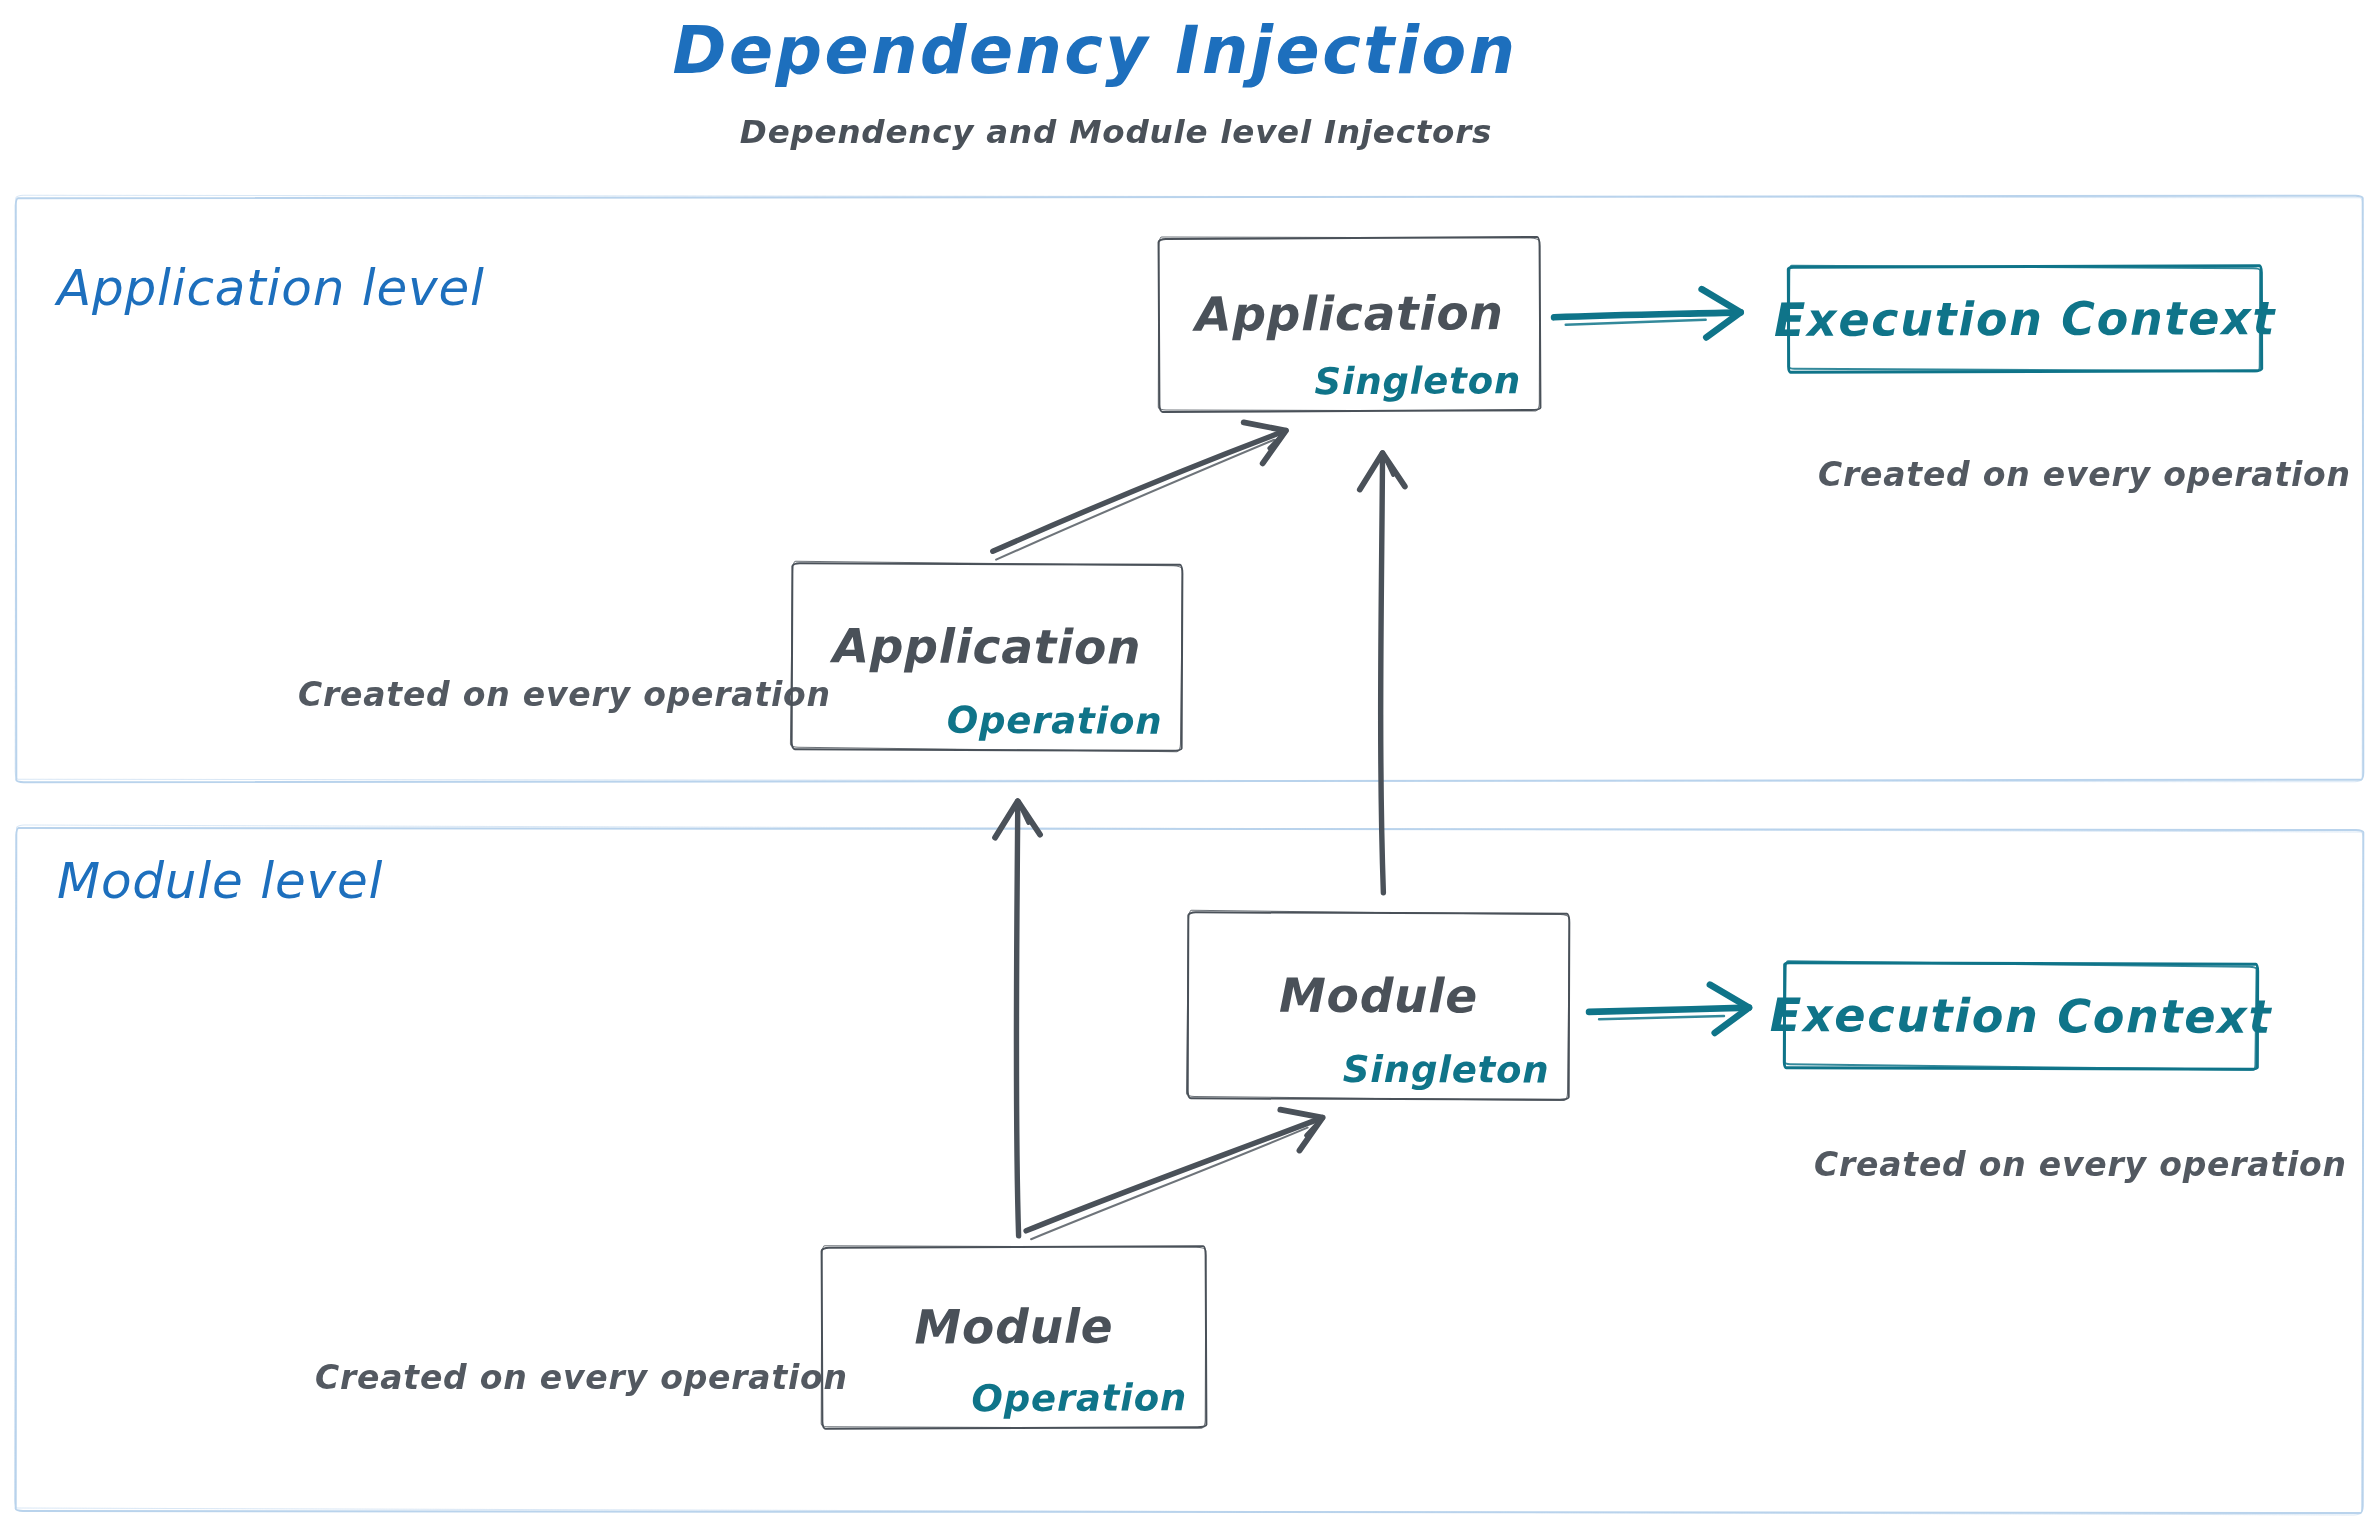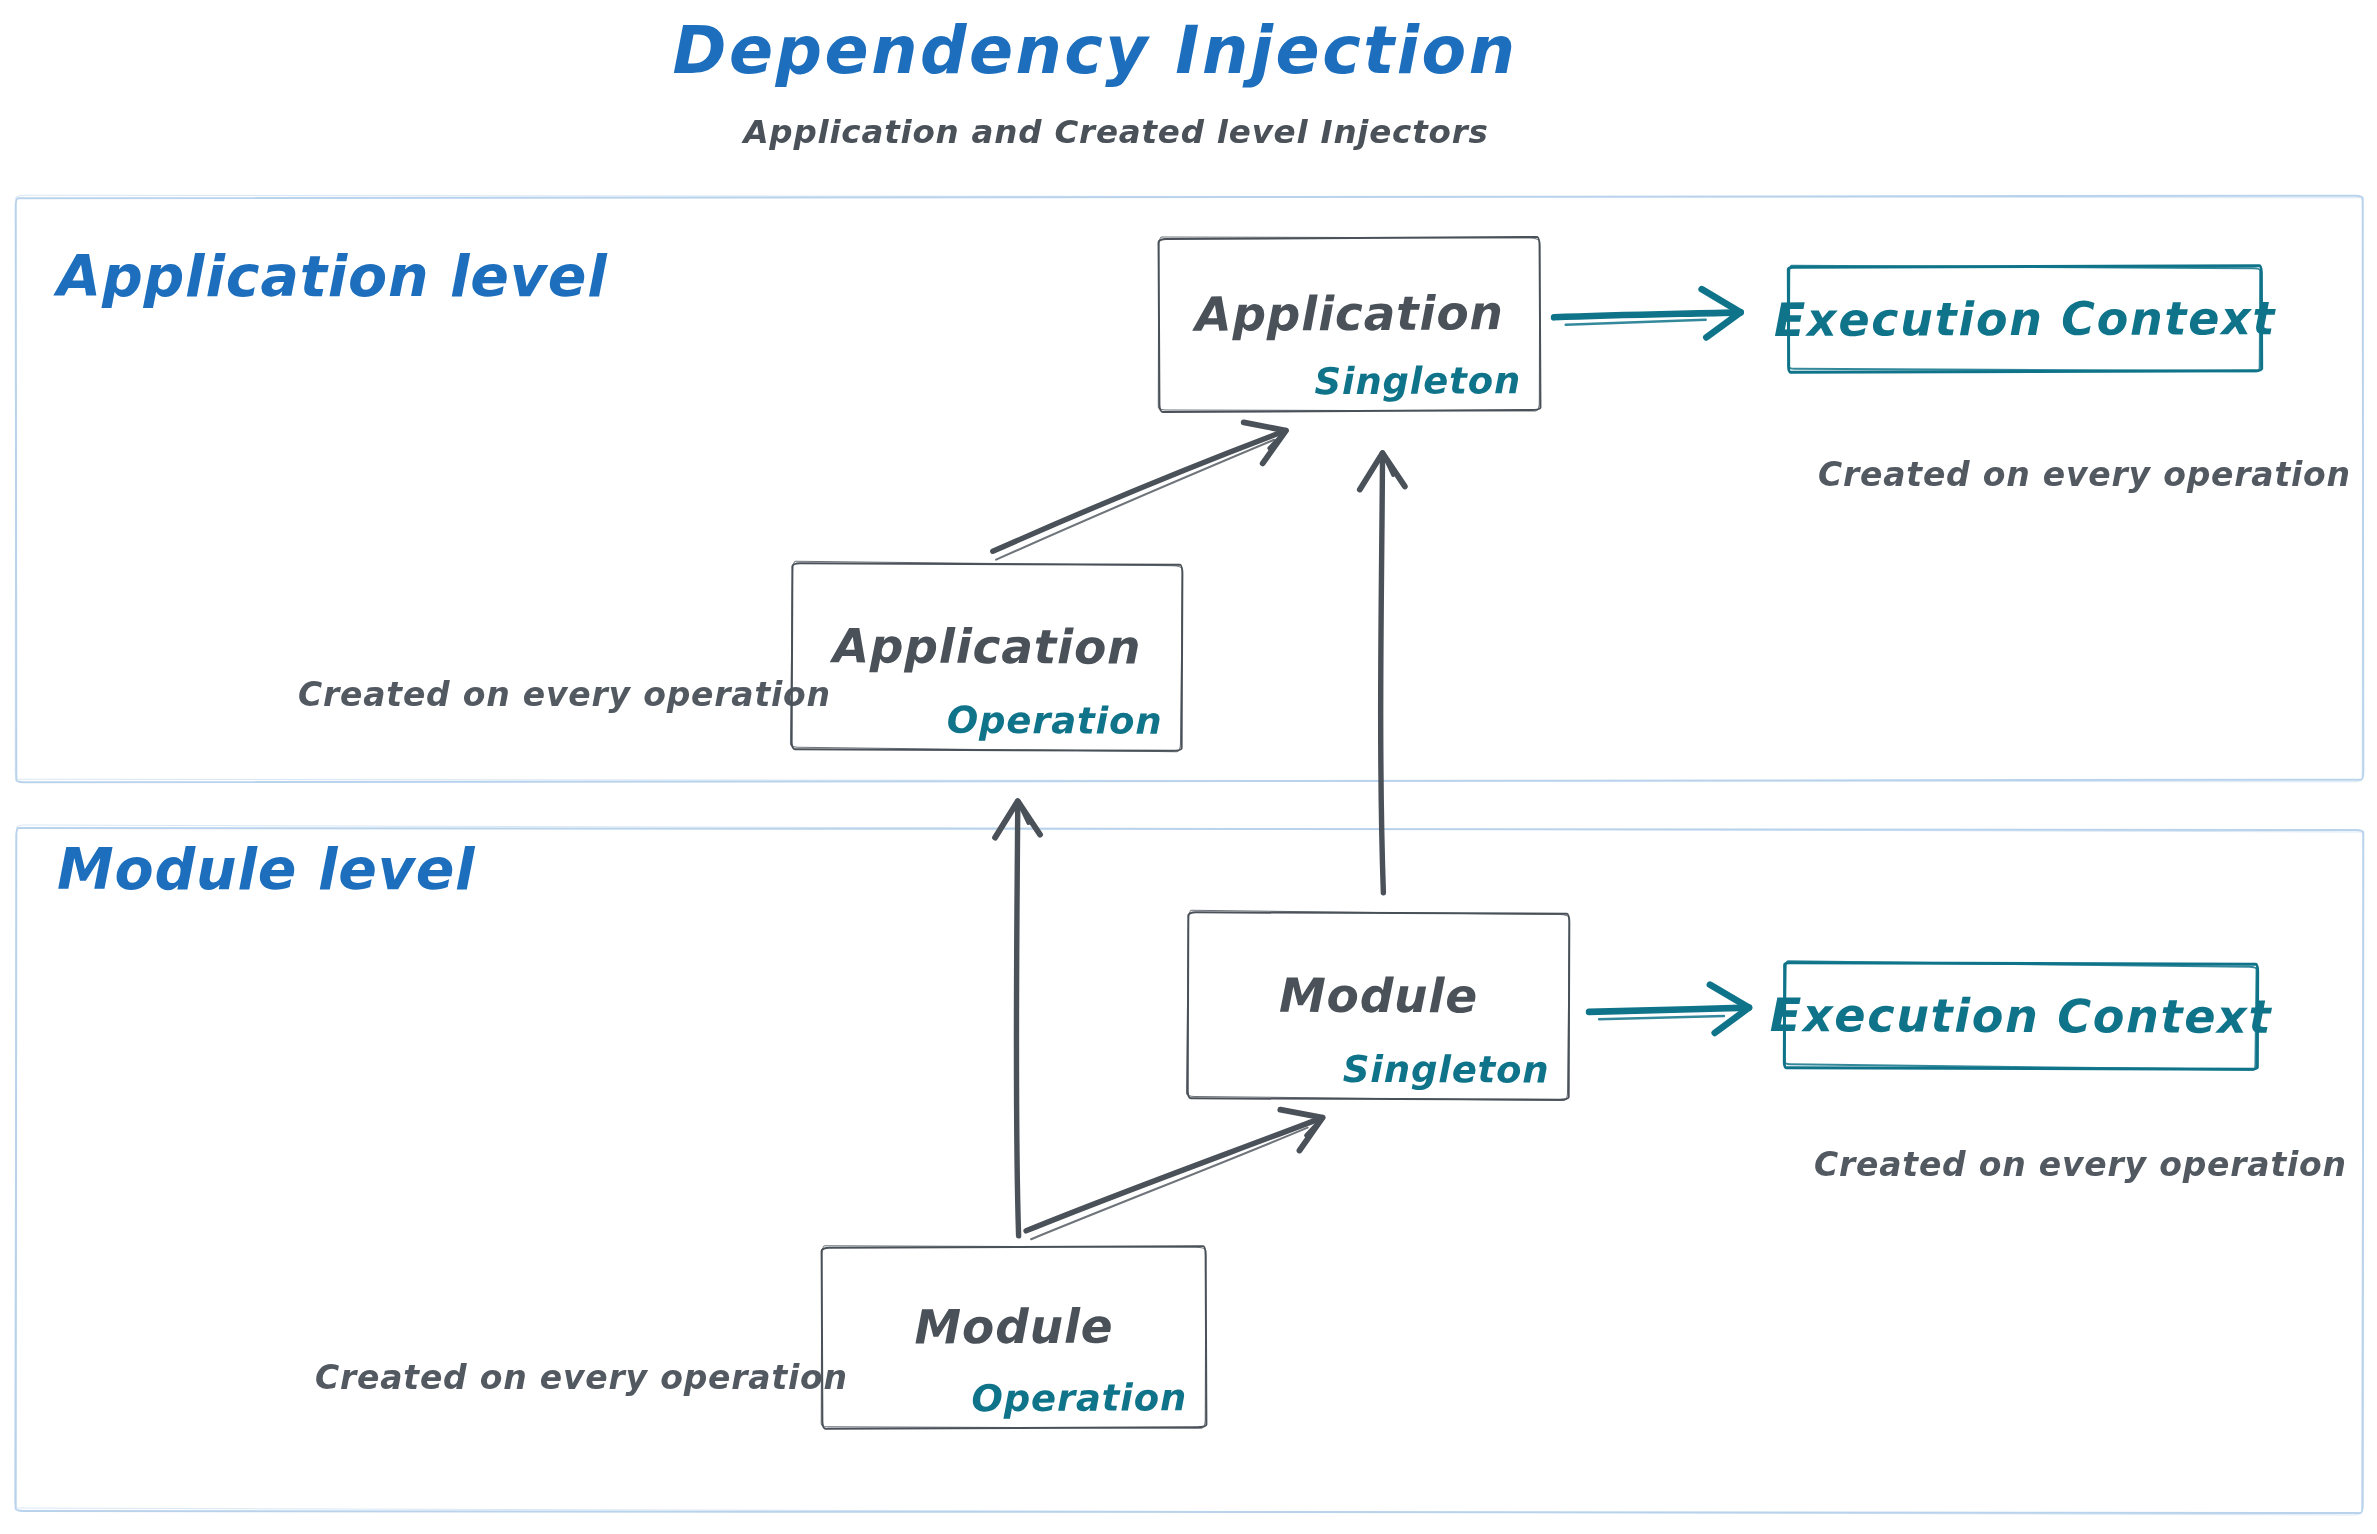--- a/index.html
+++ b/index.html
@@ -35,22 +35,22 @@
   }
   .frame::after{
     content:"";position:absolute;inset:-1.7px;
     border:1.2px solid var(--frame);opacity:.55;
     border-radius:8.3px 3.3px 8.3px 3.3px / 3.3px 8.3px 3.3px 8.3px;
     transform:rotate(.12deg);pointer-events:none;
   }
   .frame-app{left:15px;top:196px;width:2349px;height:586px;transform:rotate(-.06deg);}
   .frame-mod{left:15px;top:828px;width:2349px;height:685px;transform:rotate(.05deg);}
   .level-label{
-    font-size:57px;font-weight:bold;color:var(--blue);
-    letter-spacing:0.8px;white-space:nowrap;font-style:italic;
+    font-size:50px;font-weight:normal;color:var(--blue);
+    letter-spacing:0.8px;white-space:nowrap;font-style:italic;margin-top:16px;
   }
   .level-label.app{left:57px;top:243px;}
   .level-label.mod{left:57px;top:836px;}
   
   .sbox{
     border:2.9px solid var(--gray);
     border-radius:8.3px 3.3px 10px 4.2px / 4.2px 10px 3.3px 8.3px;
     background:#fff;
     display:flex;align-items:center;justify-content:center;
   }
@@ -104,21 +104,21 @@
   
   svg.arrows{left:0;top:0;pointer-events:none;}
   .stroke-dark{stroke:var(--gray);}
   .stroke-teal{stroke:var(--teal);}
   svg.arrows path{fill:none;stroke-linecap:round;stroke-linejoin:round;}
 </style>
 </head>
 <body>
 
 <div class="abs title">Dependency Injection</div>
-<div class="abs subtitle">Application and Created level Injectors</div>
+<div class="abs subtitle">Dependency and Module level Injectors</div>
 
 <div class="abs frame frame-app"></div>
 <div class="abs frame frame-mod"></div>
 
 <div class="abs level-label app">Application level</div>
 <div class="abs level-label mod">Module level</div>
 
 <svg class="abs arrows" width="2377" height="1534" viewBox="0 0 2854 1842">
   <defs>
     <marker id="head-dark" markerUnits="userSpaceOnUse" markerWidth="110" markerHeight="110" refX="60" refY="35" orient="auto">

